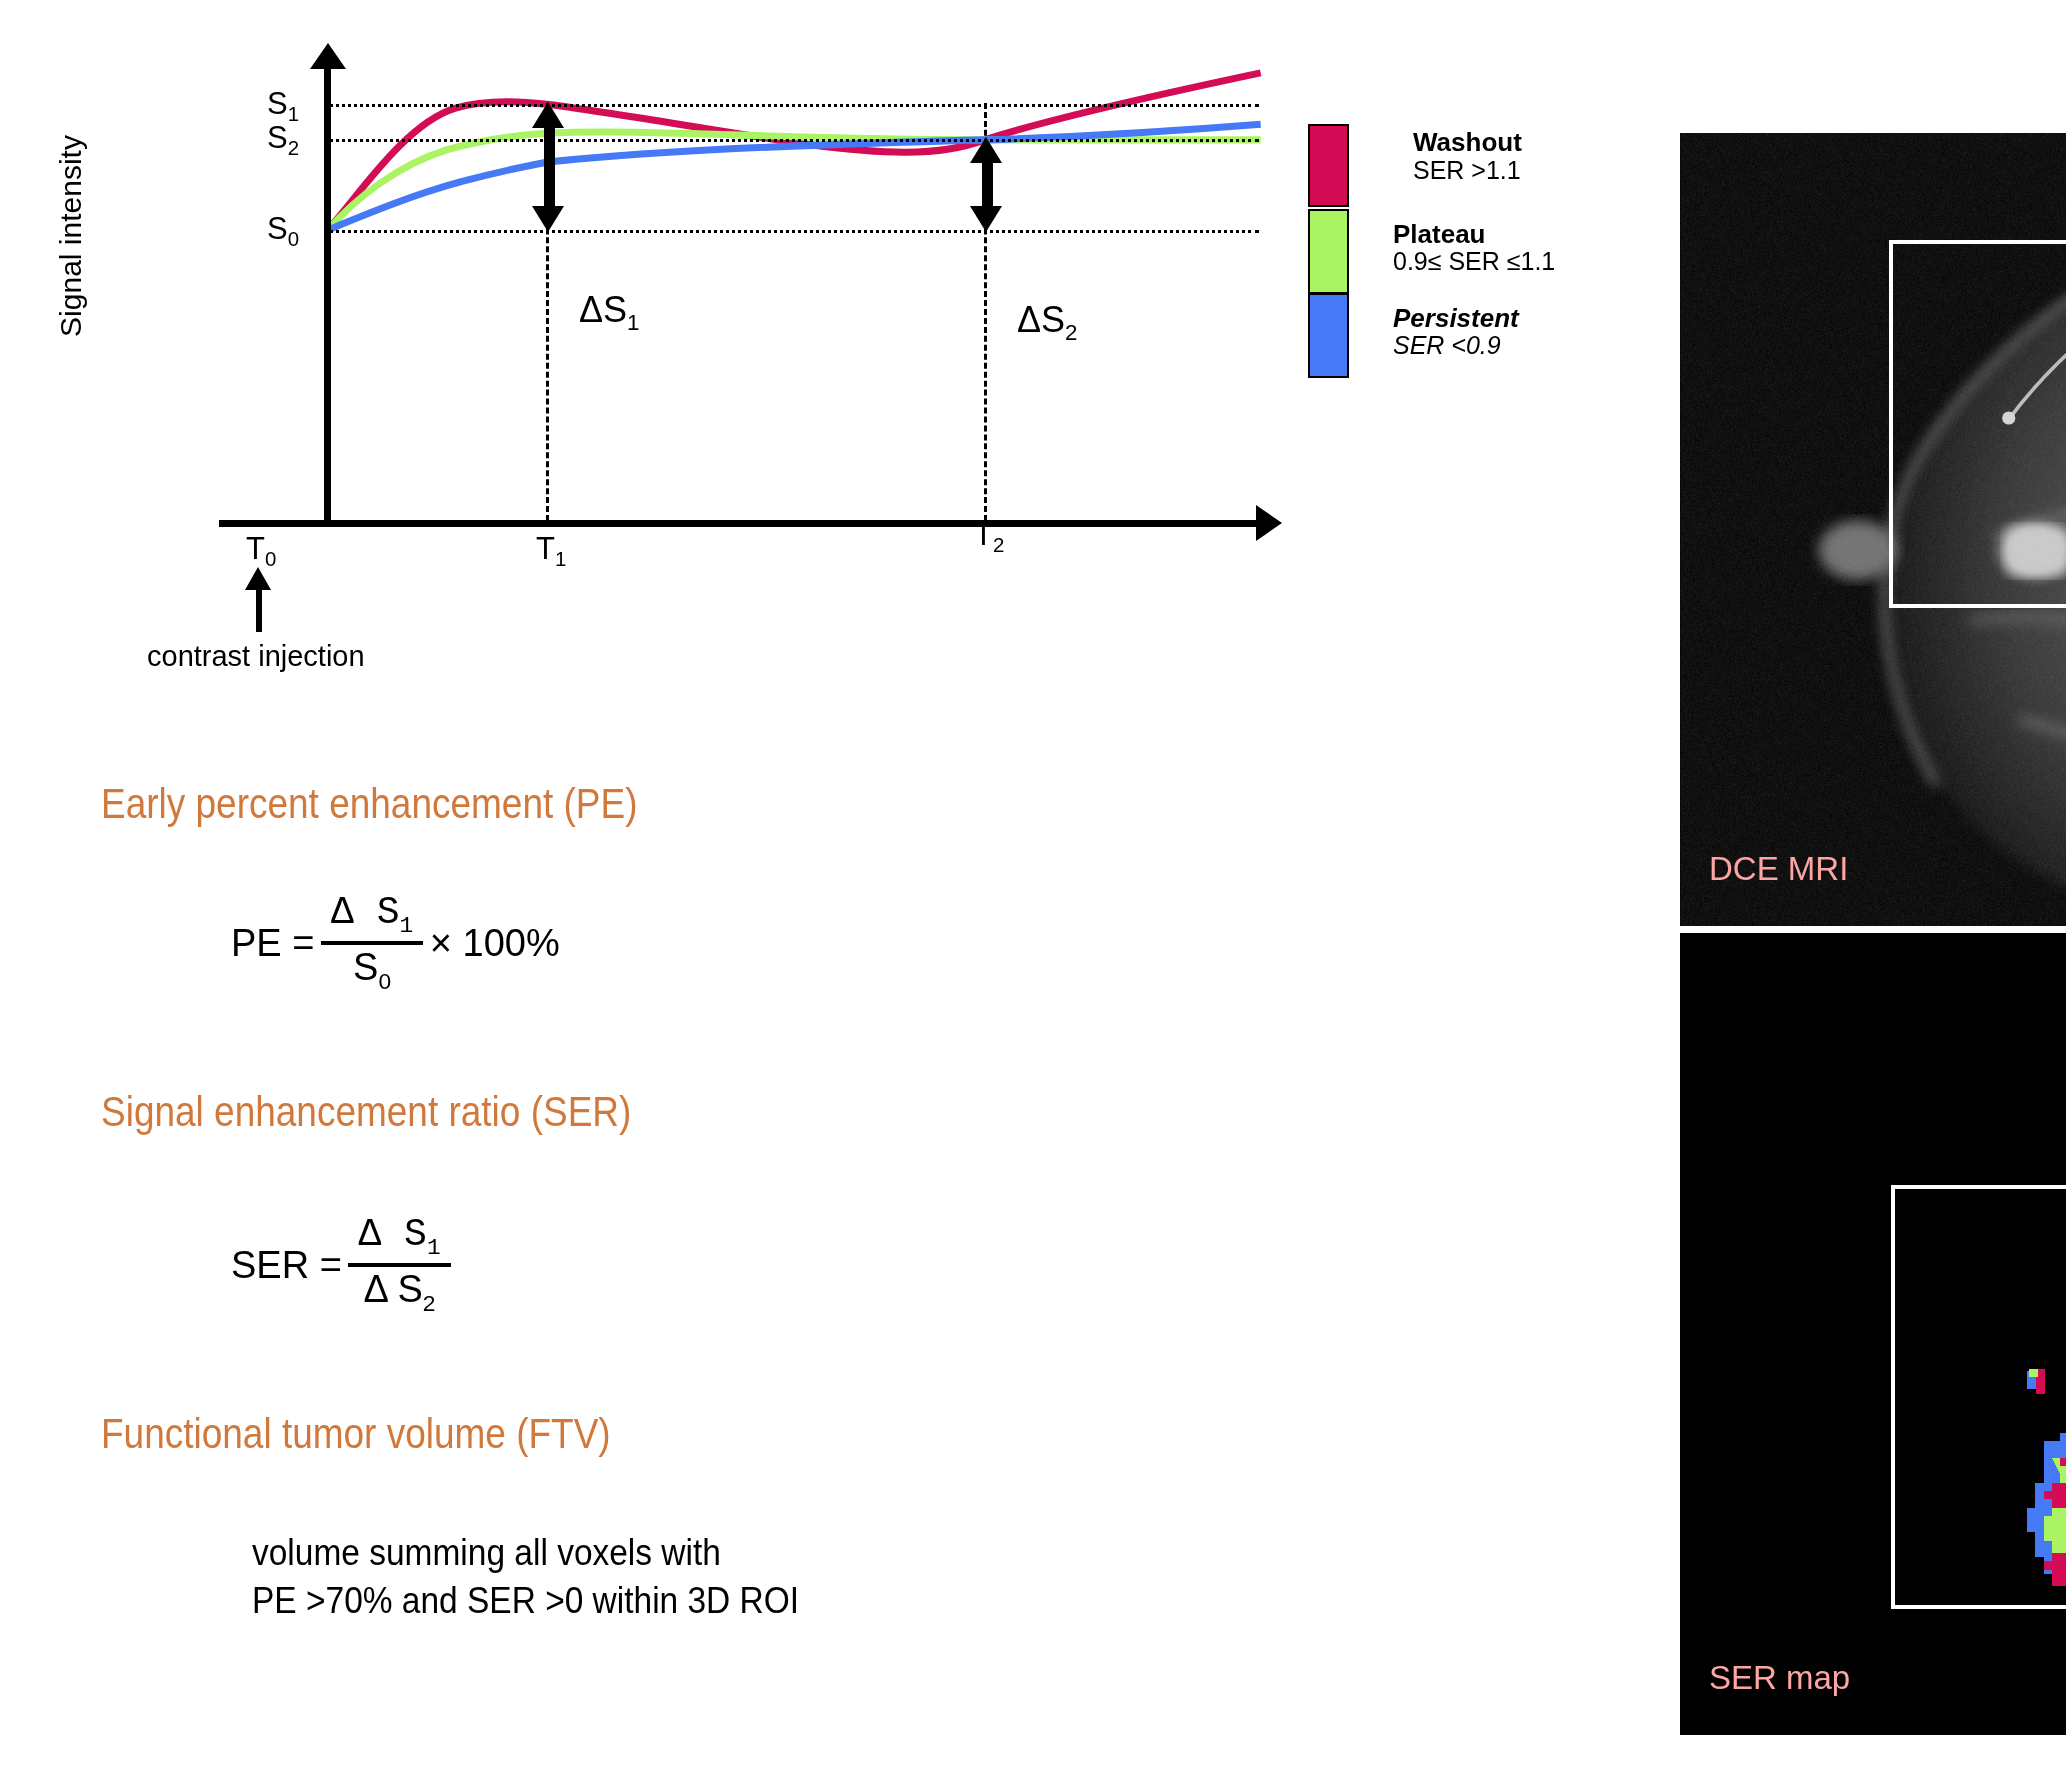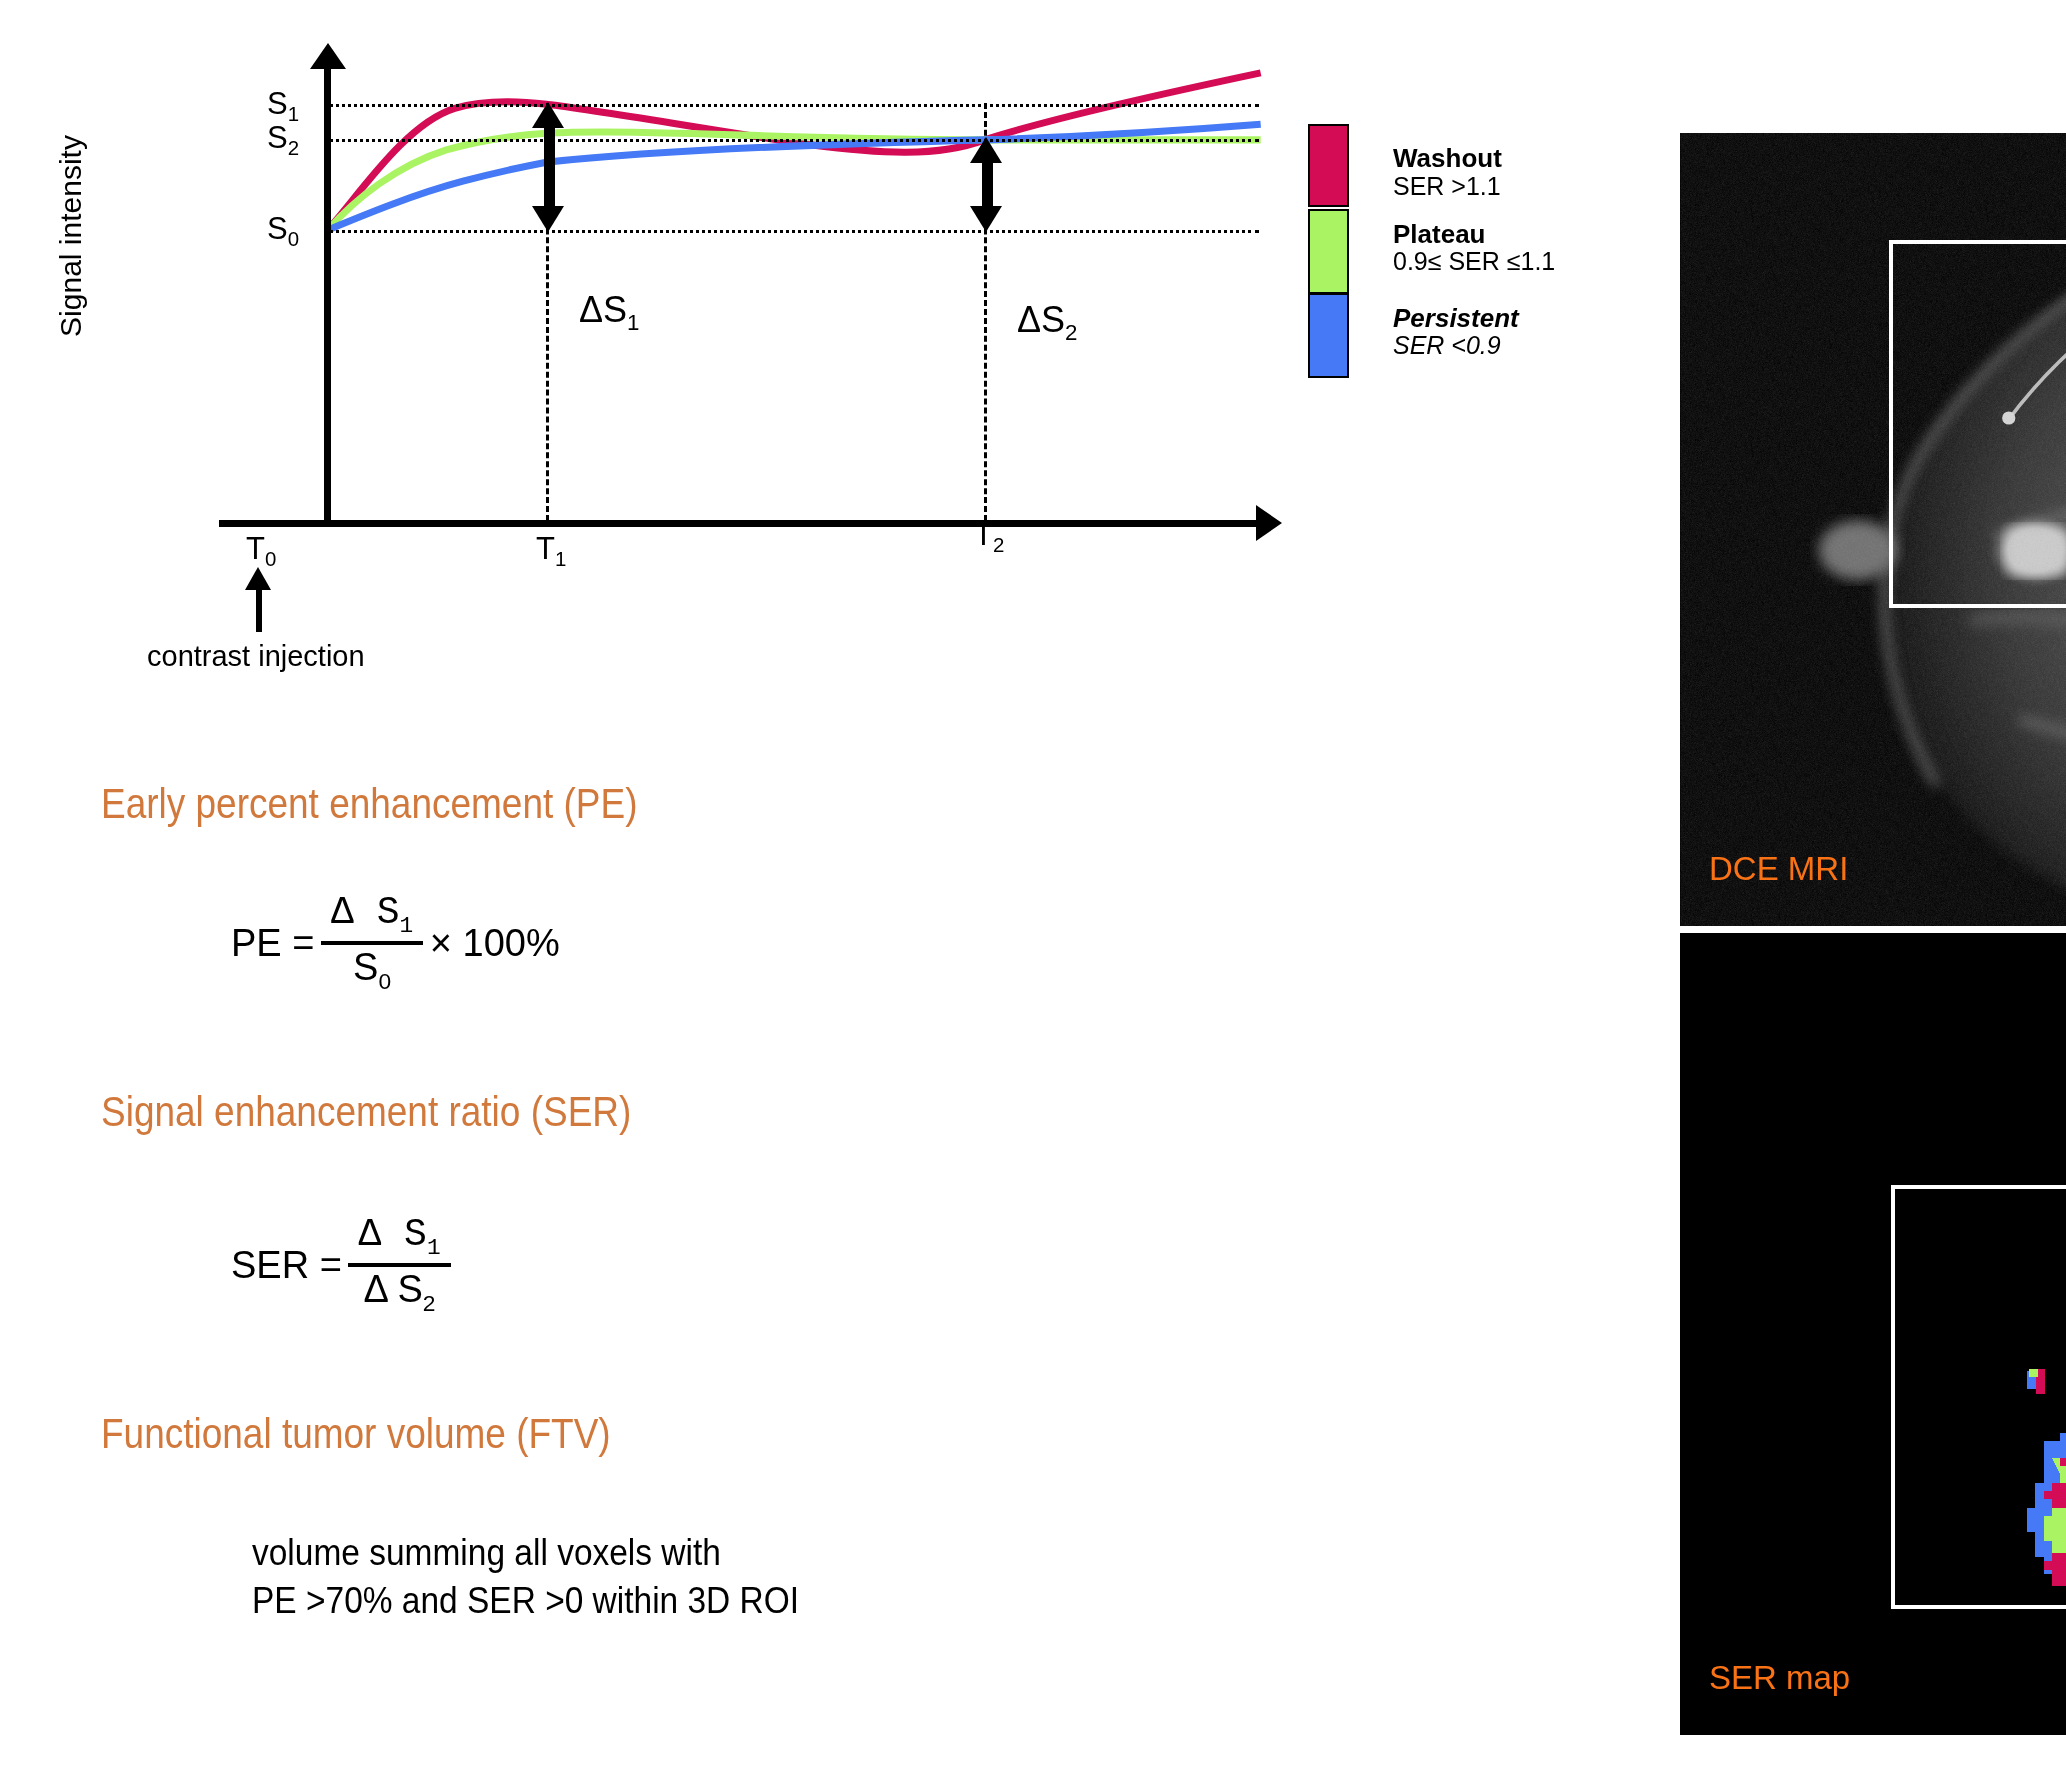--- a/index.html
+++ b/index.html
@@ -94,21 +94,21 @@
   #f-pe{left:231px;top:893px;}
   #f-ser{left:231px;top:1215px;}
 
   .bodytext{font-size:36px;color:#000;white-space:nowrap;line-height:1.32;
             transform:scaleX(0.93);transform-origin:left top;}
   #ftv-body{left:252px;top:1529px;}
 
   
   #dce-panel{left:1680px;top:133px;width:990px;height:793px;background:#000;overflow:hidden;}
   #ser-panel{left:1680px;top:933px;width:990px;height:802px;background:#000;overflow:hidden;}
-  .panel-label{position:absolute;color:#f97316;font-size:33px;white-space:nowrap;}
+  .panel-label{position:absolute;color:#fca5a5;font-size:33px;white-space:nowrap;}
   #dce-label{left:29px;bottom:38px;}
   #ser-label{left:29px;bottom:38px;}
   .roi-box{position:absolute;border:4.5px solid #fff;box-sizing:border-box;}
   #dce-roi{left:209px;top:107px;width:502px;height:368px;}
   #ser-roi{left:211px;top:252px;width:492px;height:424px;}
   svg{display:block;}
 </style>
 </head>
 <body>
 
@@ -163,21 +163,21 @@
 
   <div class="abs" id="inj-arrow-head"></div>
   <div class="abs" id="inj-arrow-shaft"></div>
   <div class="abs" id="inj-label">contrast injection</div>
 </div>
 
 <div class="abs" id="legend">
 
   <div class="lg-row" style="top:0;">
     <div class="lg-swatch" style="top:0;height:83px;background:#D40B55;"></div>
-    <div class="lg-text" style="top:21px;">
+    <div class="lg-text" style="top:5px;margin-left:20px;">
       <div class="lg-title">Washout</div>
       <div class="lg-sub">SER &gt;1.1</div>
     </div>
   </div>
 
   <div class="lg-row" style="top:85px;">
     <div class="lg-swatch" style="top:0;height:85px;background:#AAF464;"></div>
     <div class="lg-text" style="top:11.6px;">
       <div class="lg-title">Plateau</div>
       <div class="lg-sub">0.9≤ SER ≤1.1</div>

